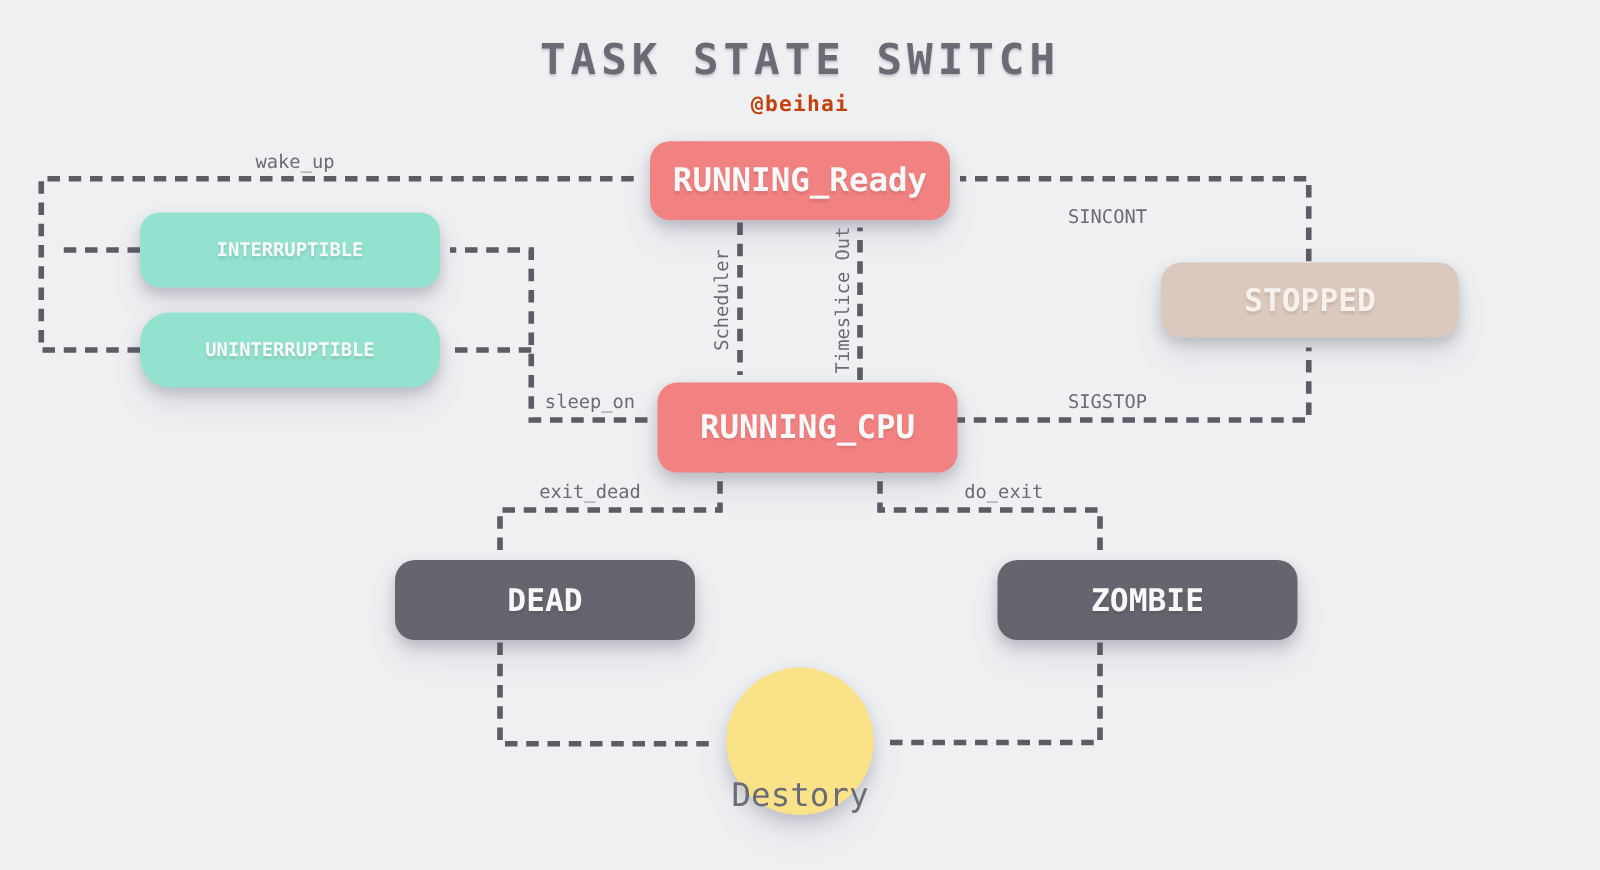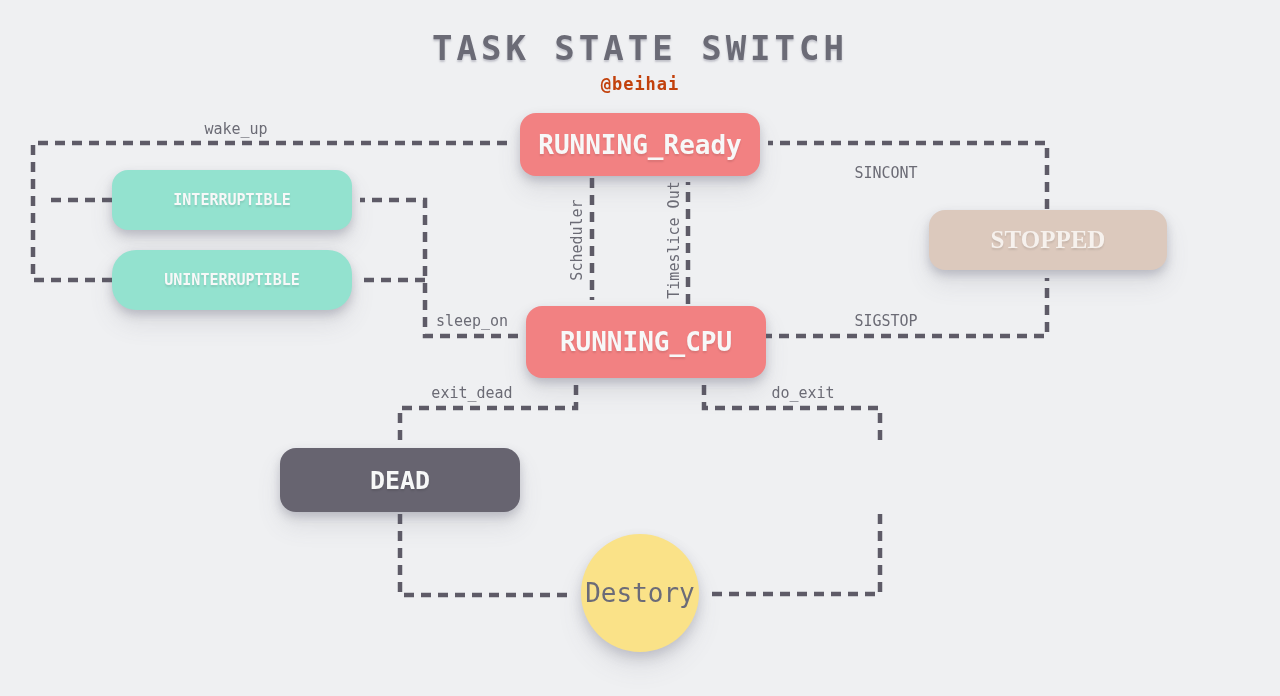--- a/index.html
+++ b/index.html
@@ -32,21 +32,21 @@
   .node{
     position:absolute;display:flex;align-items:center;justify-content:center;
     border-radius:16px;font-weight:bold;color:#F7F8F8;
     text-shadow:0 2px 2px rgba(0,0,0,0.10);
     box-shadow:0 5px 10px rgba(90,90,110,.28),0 14px 24px rgba(90,90,110,.12);
     white-space:nowrap;
   }
   .node.coral{background:#F28182;font-size:26px;}
   .node.mint{background:#93E2CF;font-size:15px;}
   .node.tan{background:#DCC9BD;font-size:25px;color:#F6F1ED;}
-  .node.dark{background:#676470;font-size:25px;}
+  .node.dark{background:#676470;font-size:25px;margin-left:36px;}
   .node.circle{
     background:#FAE288;border-radius:50%;
     font-size:26px;font-weight:normal;color:#6B6B78;text-shadow:none;
     box-shadow:0 6px 12px rgba(90,90,110,.25),0 16px 26px rgba(90,90,110,.10);
   }
 
   .edge-label{
     position:absolute;font-size:15px;color:#6B6B75;
     white-space:nowrap;transform:translate(-50%,-50%);
   }
@@ -85,34 +85,37 @@
   </div>
 
   <div class="node mint" style="left:112px;top:170px;width:240px;height:60px;">
     <span>INTERRUPTIBLE</span>
   </div>
 
   <div class="node mint" style="left:112px;top:250px;width:240px;height:60px;border-radius:24px;">
     <span>UNINTERRUPTIBLE</span>
   </div>
 
-  <div class="node tan" style="left:929px;top:210px;width:238px;height:60px;font-family:Liberation Serif, serif;">
+  <div class="node tan" style="left:929px;top:210px;width:238px;height:60px;">
     <span>STOPPED</span>
   </div>
 
   <div class="node coral" style="left:526px;top:306px;width:240px;height:72px;">
     <span>RUNNING_CPU</span>
   </div>
 
   <div class="node dark" style="left:280px;top:448px;width:240px;height:64px;">
     <span>DEAD</span>
   </div>
 
+  <div class="node dark" style="left:762px;top:448px;width:240px;height:64px;">
+    <span>ZOMBIE</span>
+  </div>
 
-  <div class="node circle" style="left:581px;top:534px;width:118px;height:118px;">
+  <div class="node circle" style="left:581px;top:534px;width:118px;height:118px;align-items:flex-end;">
     <span>Destory</span>
   </div>
 
   <div class="edge-label" style="left:236px;top:129px;">wake_up</div>
   <div class="edge-label" style="left:886px;top:129px;margin-top:44px;">SINCONT</div>
   <div class="edge-label vert" style="left:577px;top:240px;">Scheduler</div>
   <div class="edge-label vert" style="left:674px;top:240px;">Timeslice Out</div>
   <div class="edge-label" style="left:472px;top:321px;">sleep_on</div>
   <div class="edge-label" style="left:886px;top:321px;">SIGSTOP</div>
   <div class="edge-label" style="left:472px;top:393px;">exit_dead</div>

